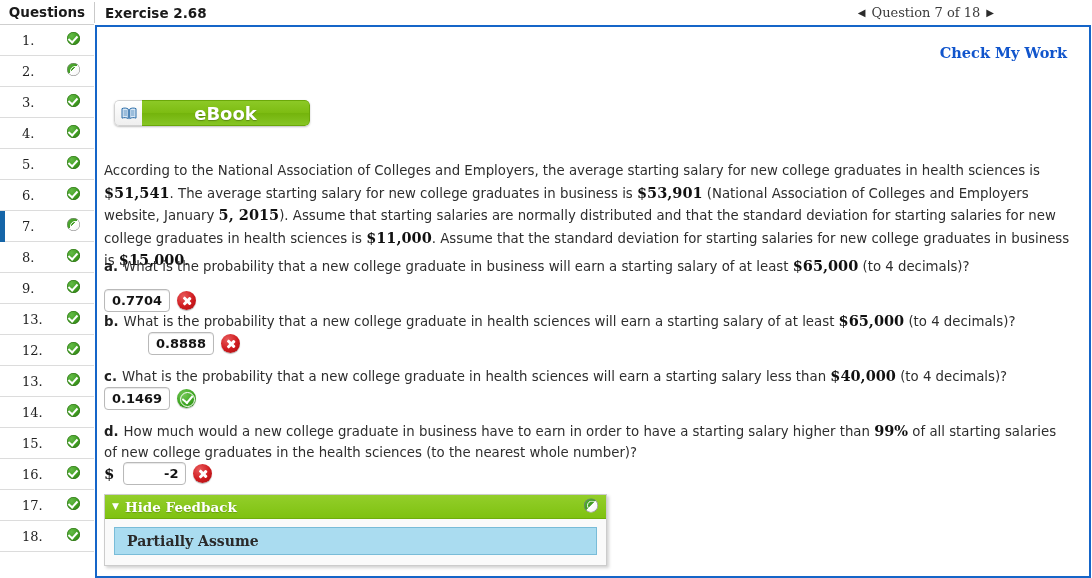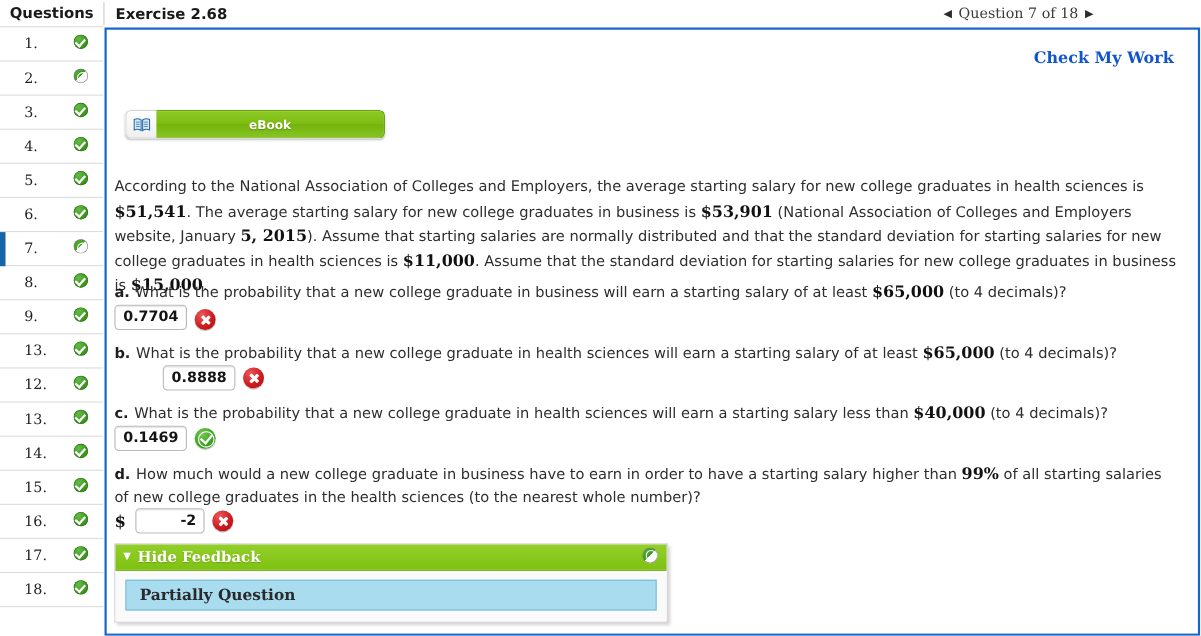--- a/index.html
+++ b/index.html
@@ -99,24 +99,24 @@
     box-shadow:0 1px 2px rgba(0,0,0,0.25);
   }
   .ebook-icon-box {
     width:28px; background:linear-gradient(#ffffff,#efefef);
     display:flex; align-items:center; justify-content:center;
     border:1px solid #d2d2d2; border-right:none;
     border-radius:5px 0 0 5px;
   }
   .book-svg { display:block; }
   .ebook-btn {
-    width:208px; height:26px;
+    width:168px; height:26px;
     background:linear-gradient(#8cc926 0%,#7dbc12 50%,#74b40c 51%,#86c524 100%);
     border:1px solid #6ba80a; border-left:none; border-radius:0 5px 5px 0;
-    color:#ffffff; font-weight:bold; font-size:11px;
+    color:#ffffff; font-weight:bold; font-size:18px;
     display:flex; align-items:center; justify-content:center;
     text-shadow:0 1px 1px rgba(0,0,0,0.28);
     cursor:pointer;
   }
 
   
   .prompt {
     position:absolute; left:7px; top:133px; width:968px;
     font-size:13.3px; line-height:21.5px; color:#2e2e2e;
   }
@@ -126,21 +126,21 @@
   }
 
   .part { position:absolute; left:7px; width:968px; font-size:13.3px; line-height:21px; color:#2e2e2e; }
   .part-a { top:228px; }
   .part-b { top:283px; }
   .part-c { top:338px; }
   .part-d { top:393px; }
   .part-letter { font-weight:bold; color:#1f1f1f; margin-right:5px; }
 
   .ans-row { position:absolute; display:flex; align-items:center; gap:7px; }
-  .ans-row.a { left:7px; top:250px;align-items:flex-end; }
+  .ans-row.a { left:7px; top:262px; }
   .ans-row.b { left:7px; top:305px;margin-left:44px; }
   .ans-row.c { left:7px; top:360px; }
   .ans-row.d { left:7px; top:435px; }
 
   .dollar { font-family:"DejaVu Serif","Liberation Serif",serif; font-weight:bold; font-size:15px; color:#111; margin-right:2px; }
 
   input.answer {
     height:23px; border:1px solid #b9b9b9; border-radius:4px;
     background:#ffffff; font-family:"DejaVu Sans","Liberation Sans",sans-serif;
     font-weight:bold; font-size:13px; color:#141414;
@@ -359,18 +359,18 @@
 
     <div class="feedback">
       <div class="feedback-header">
         <span class="fb-caret">▼</span>
         <span class="fb-title">Hide Feedback</span>
         <span class="fb-status">
           <span class="ico ico-half"></span>
         </span>
       </div>
       <div class="feedback-body">
-        <div class="fb-banner">Partially Question</div>
+        <div class="fb-banner">Partially Assume</div>
       </div>
     </div>
 
   </div>
 </div>
 
 </body></html>

